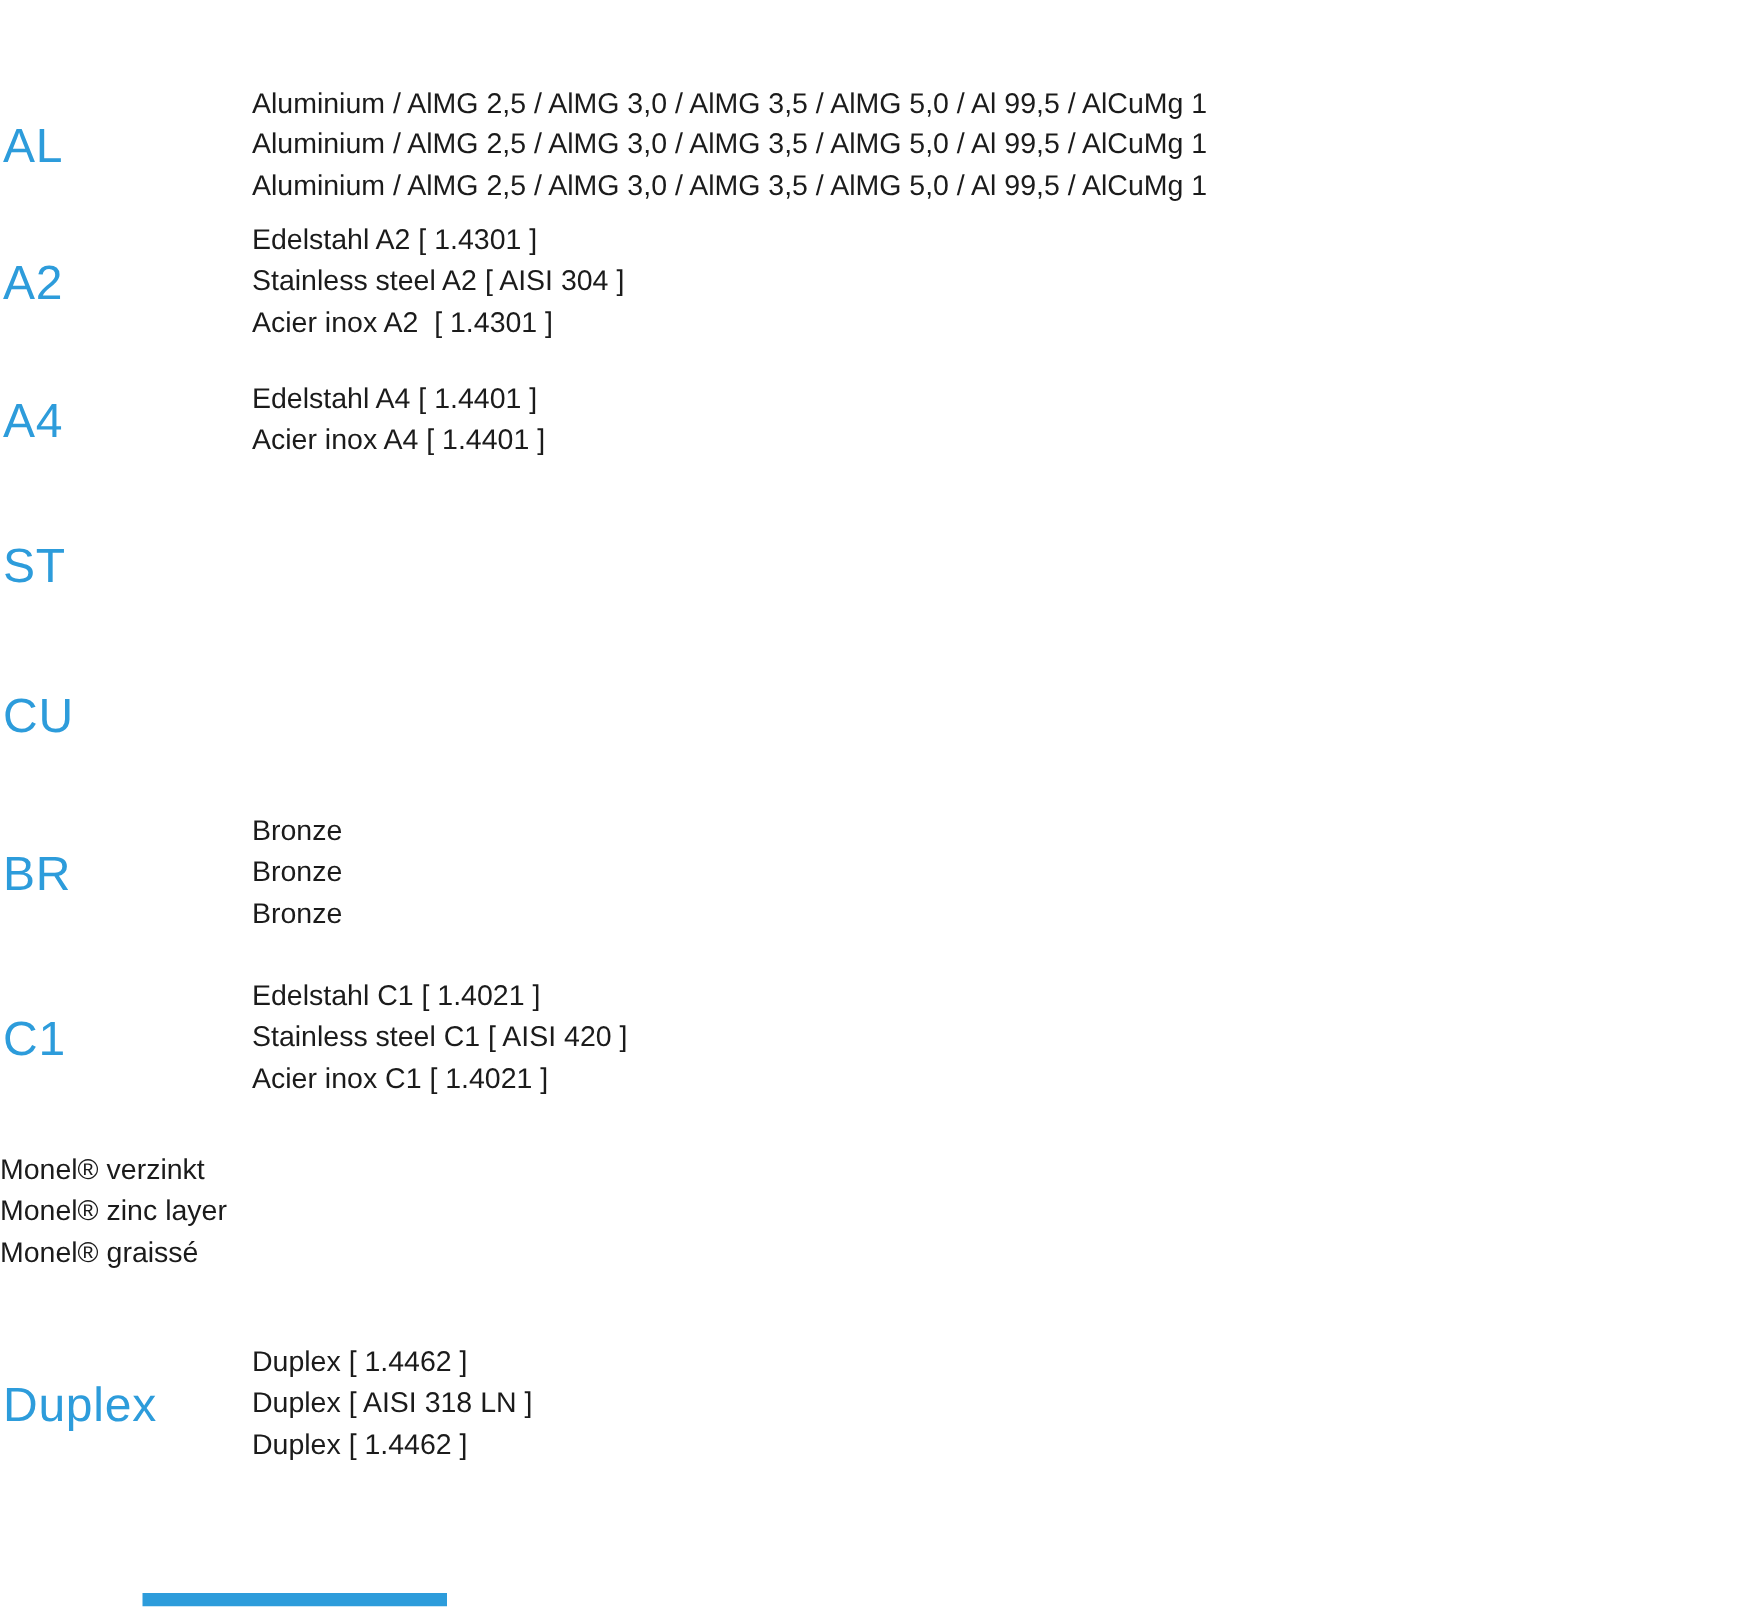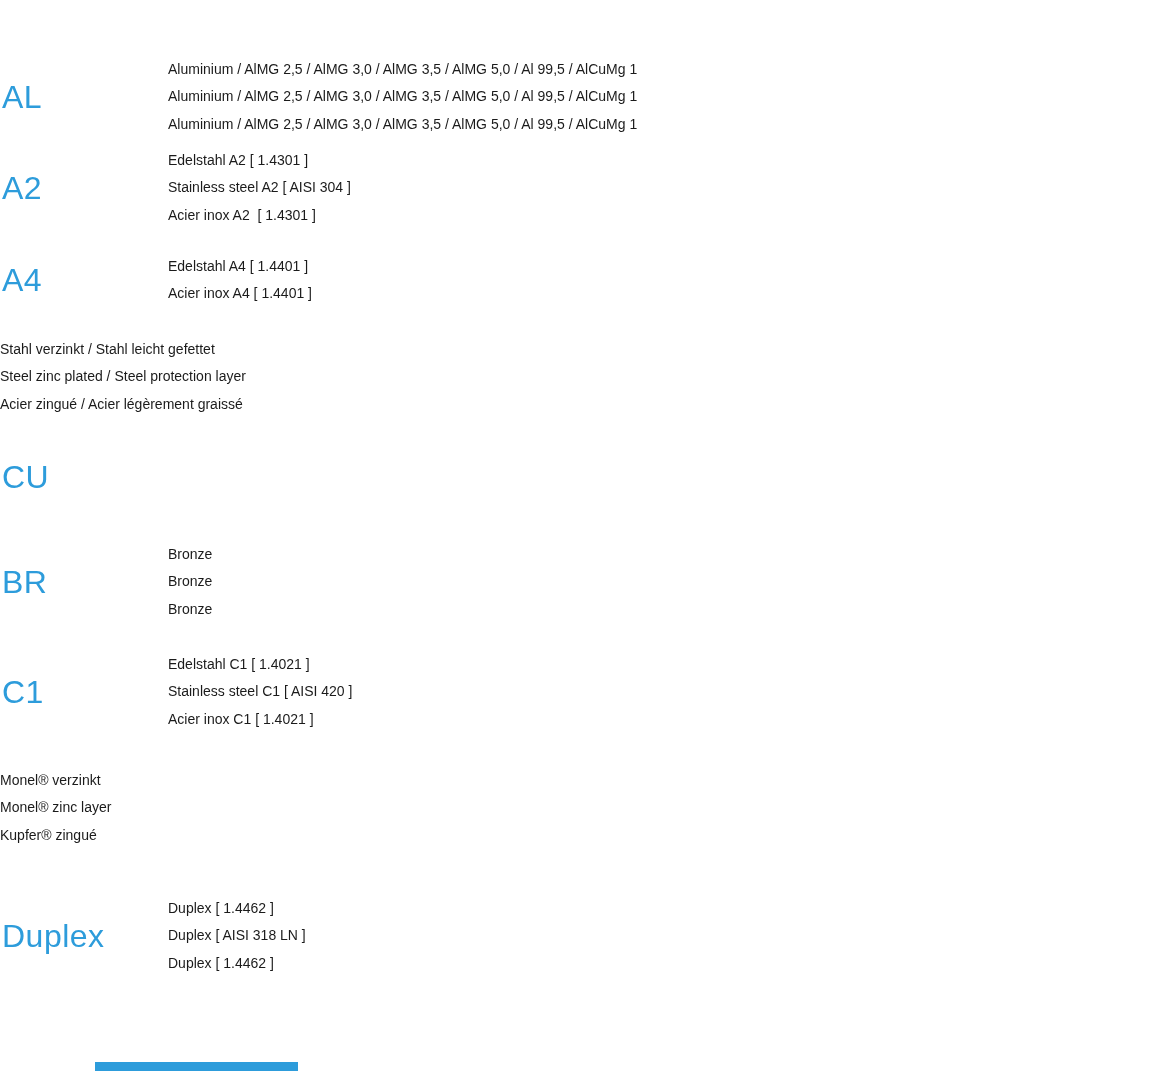--- a/index.html
+++ b/index.html
@@ -35,21 +35,21 @@
     color: var(--accent);
     letter-spacing: 0.5px;
     line-height: 1;
   }
   .lines {
     display: flex;
     flex-direction: column;
     justify-content: center;
   }
   .line {
-    font-size: 14px;
+    font-size: 19px;
     line-height: 27.5px;
     color: var(--text);
     white-space: pre;
   }
   
   .row:nth-of-type(1) { top: 55px; }
   .row:nth-of-type(2) { top: 146px; }
   .row:nth-of-type(3) { top: 238px; }
   .row:nth-of-type(4) { top: 335px; }
   .row:nth-of-type(5) { top: 435px; }
@@ -91,25 +91,21 @@
 
   <div class="row">
     <div class="code">A4</div>
     <div class="lines">
       <div class="line">Edelstahl A4 [ 1.4401 ]</div>
       <div class="line">Acier inox A4 [ 1.4401 ]</div>
     </div>
   </div>
 
   <div class="row">
-    <div class="lines">
-      <div class="line">Stahl verzinkt / Stahl leicht gefettet</div>
-      <div class="line">Steel zinc plated / Steel protection layer</div>
-      <div class="line">Acier zingué / Acier légèrement graissé</div>
-    </div>
+    <div class="code">ST</div>
   </div>
 
   <div class="row">
     <div class="code">CU</div>
   </div>
 
   <div class="row">
     <div class="code">BR</div>
     <div class="lines">
       <div class="line">Bronze</div>
@@ -124,21 +120,21 @@
       <div class="line">Edelstahl C1 [ 1.4021 ]</div>
       <div class="line">Stainless steel C1 [ AISI 420 ]</div>
       <div class="line">Acier inox C1 [ 1.4021 ]</div>
     </div>
   </div>
 
   <div class="row">
     <div class="lines">
       <div class="line">Monel® verzinkt</div>
       <div class="line">Monel® zinc layer</div>
-      <div class="line">Kupfer® zingué</div>
+      <div class="line">Monel® graissé</div>
     </div>
   </div>
 
   <div class="row">
     <div class="code">Duplex</div>
     <div class="lines">
       <div class="line">Duplex [ 1.4462 ]</div>
       <div class="line">Duplex [ AISI 318 LN ]</div>
       <div class="line">Duplex [ 1.4462 ]</div>
     </div>

